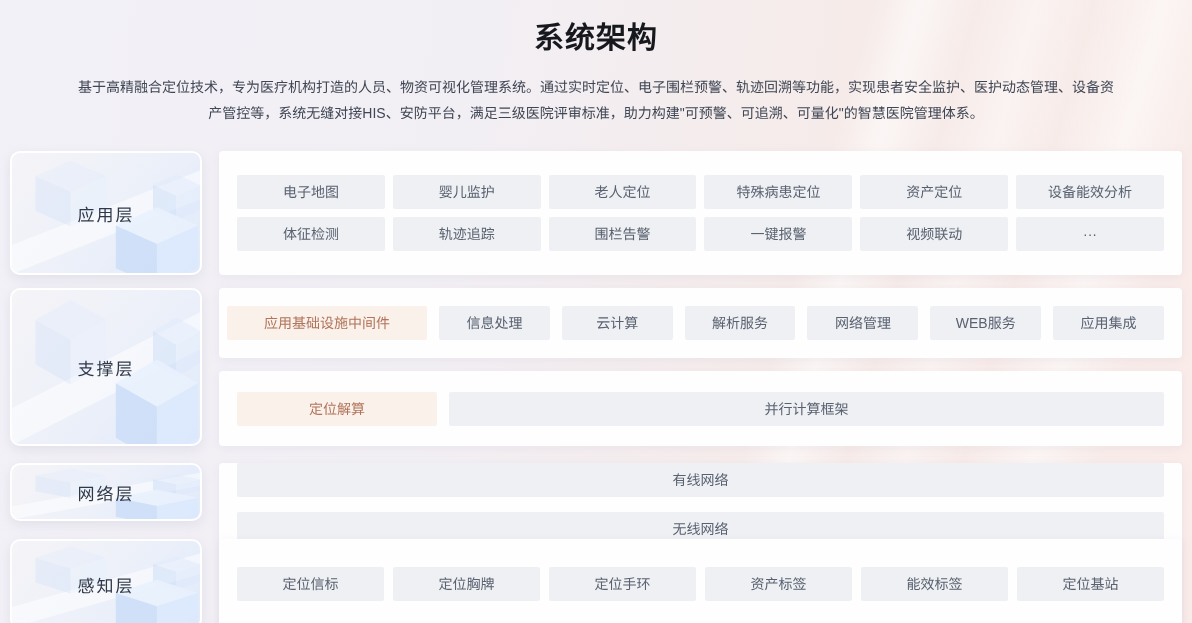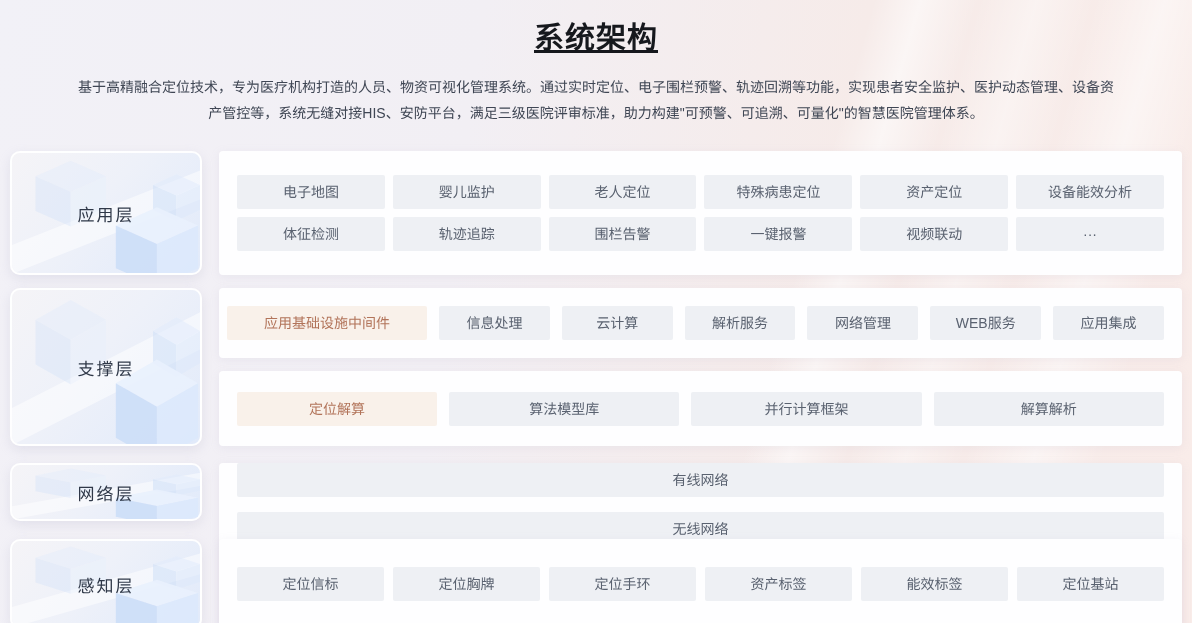--- a/index.html
+++ b/index.html
@@ -14,21 +14,21 @@
     transform:rotate(16deg); pointer-events:none;
     background:linear-gradient(90deg,
       rgba(255,255,255,0) 0%, rgba(255,255,255,0) 12%,
       rgba(255,255,255,.55) 20%, rgba(255,255,255,0) 30%,
       rgba(255,255,255,.40) 40%, rgba(255,255,255,0) 50%,
       rgba(255,255,255,.50) 62%, rgba(255,255,255,0) 74%);
   }
   .wrap { position:relative; padding:0 10px; }
   .page-title {
     text-align:center; font-size:30px; font-weight:700; letter-spacing:1px;
-    color:var(--title-color,#16181d); padding-top:13px; margin-bottom:17px;text-decoration:underline;
+    color:var(--title-color,#16181d); padding-top:13px; margin-bottom:17px;
   }
   .subtitle {
     width:1040px; margin:0 auto 25px; text-align:center;
     font-size:14px; line-height:26px; color:var(--subtitle-color,#3f4654);
   }
   .layer { display:flex; gap:17px; }
   .layer-label {
     position:relative; flex:0 0 192px; overflow:hidden;
     border-radius:10px; border:2px solid rgba(255,255,255,.95);
     background:linear-gradient(130deg,#f5f4f7 0%,#eef1f9 45%,#e1eafa 100%);
@@ -147,23 +147,21 @@
               <div class="chip">云计算</div>
               <div class="chip">解析服务</div>
               <div class="chip">网络管理</div>
               <div class="chip">WEB服务</div>
               <div class="chip">应用集成</div>
             </div>
           </div>
           <div class="panel">
             <div class="chip-row">
               <div class="chip hl">定位解算</div>
-              <div class="chip">算法模型库</div>
               <div class="chip">并行计算框架</div>
-              <div class="chip">解算解析</div>
             </div>
           </div>
         </div>
       </div>
       <div class="layer">
         <div class="layer-label">
           <svg class="cubes" viewBox="0 0 192 124" preserveAspectRatio="none">
             <polygon points="0,95 192,18 192,48 0,125" fill="rgba(255,255,255,0.5)"></polygon>
             <g opacity="0.35">
               <polygon points="60,8 96,24 60,40 24,24" fill="#dfeafb"></polygon>

